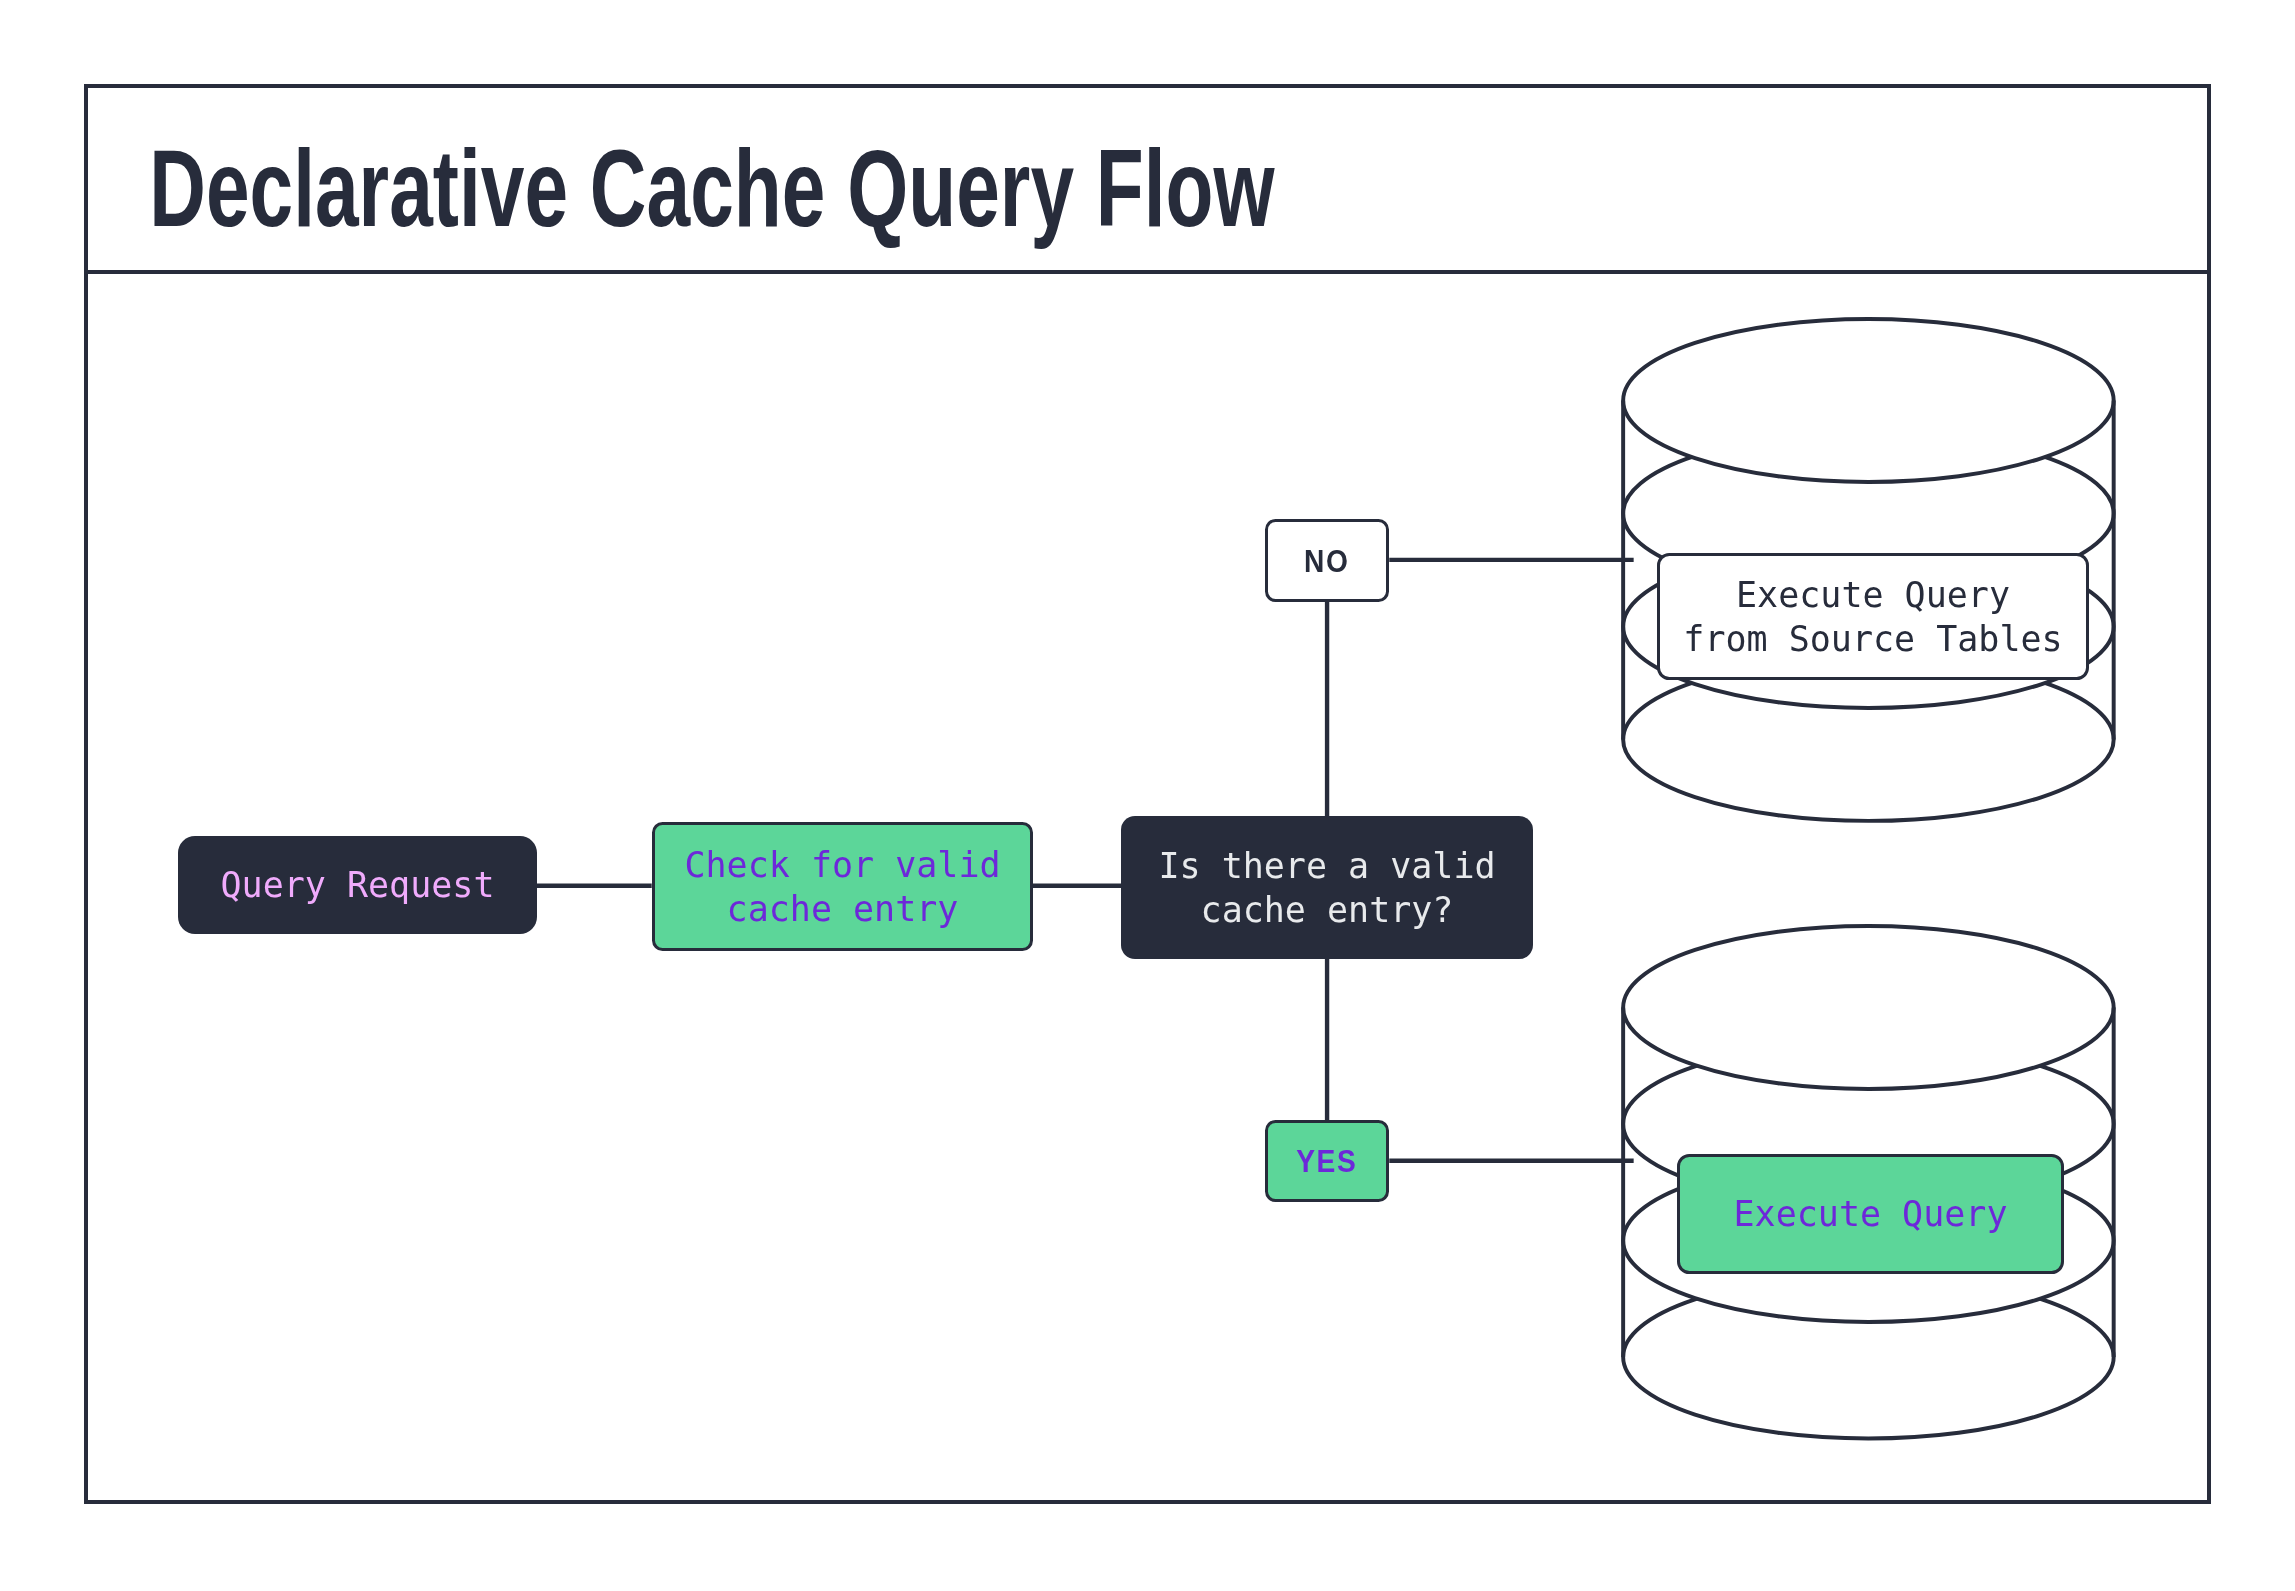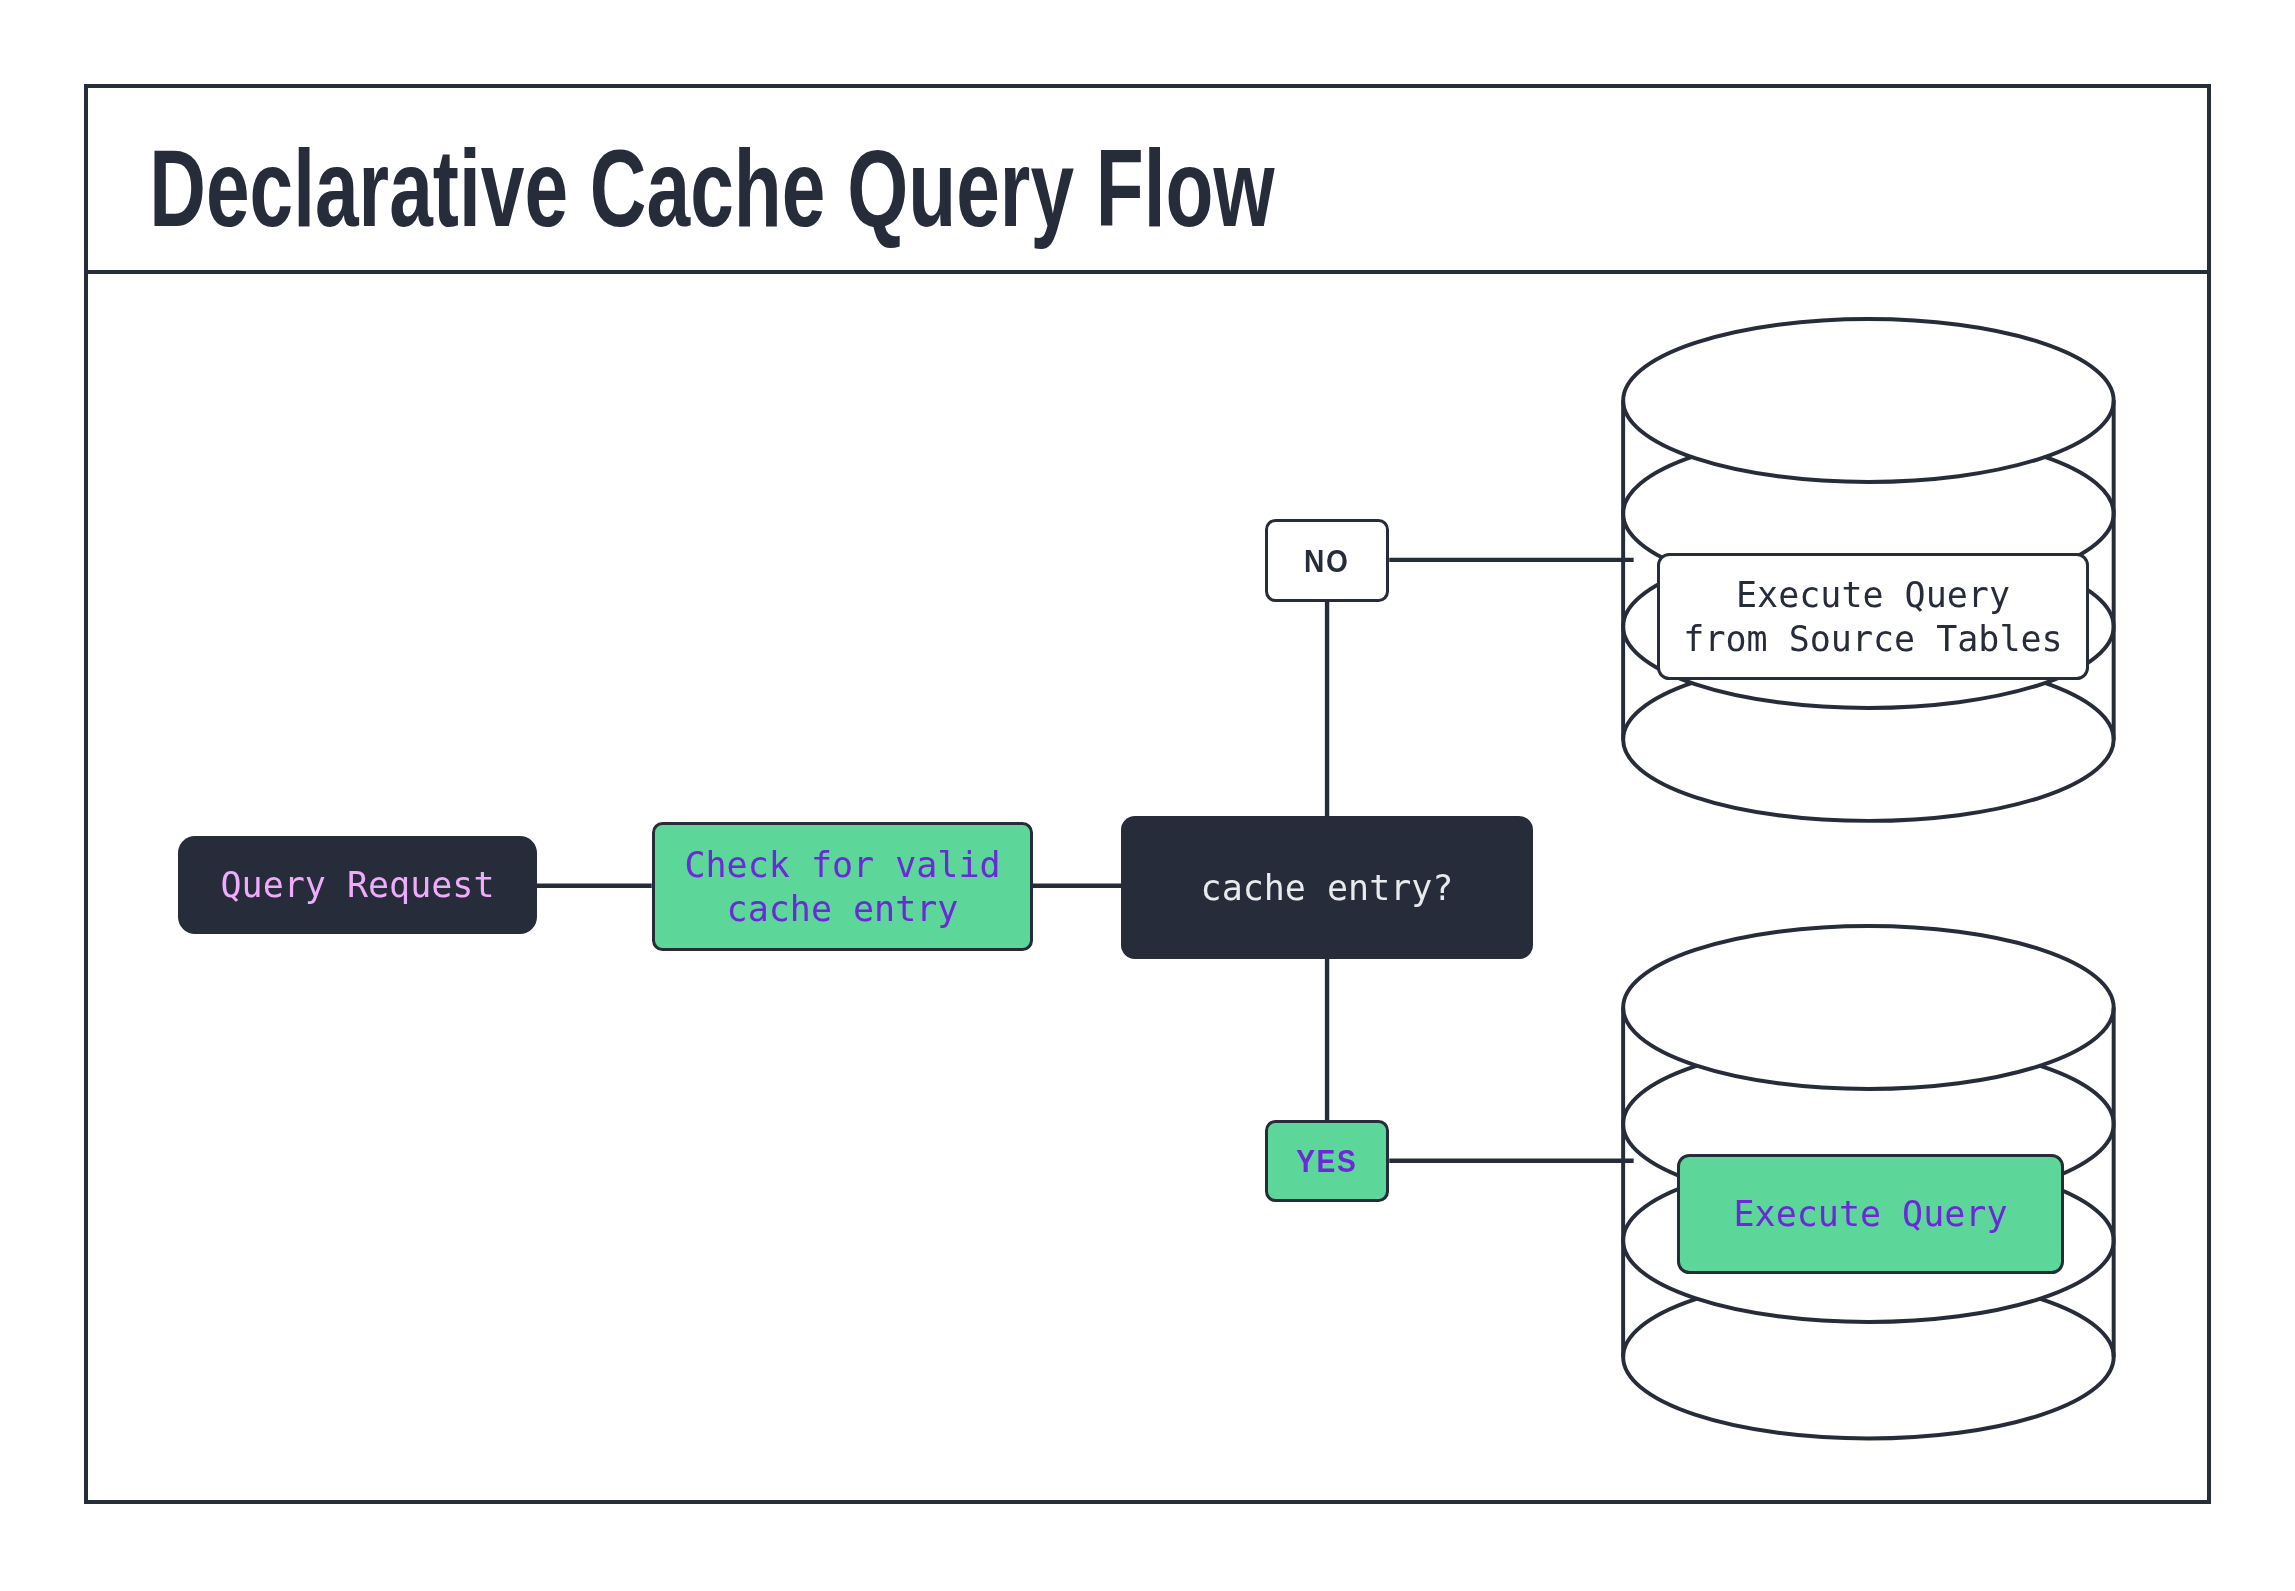--- a/index.html
+++ b/index.html
@@ -74,20 +74,21 @@
   <div class="node dark" style="left:178px;top:836px;width:359px;height:98px;">
     <span class="ln">Query Request</span>
   </div>
 
   <div class="node green" style="left:652px;top:822px;width:381px;height:129px;">
     <span class="ln">Check for valid</span>
     <span class="ln">cache entry</span>
   </div>
 
   <div class="node dark2" style="left:1121px;top:816px;width:412px;height:143px;">
+    <span class="ln">Is there a valid</span>
     <span class="ln">cache entry?</span>
   </div>
 
   <div class="node white tag" style="left:1265px;top:519px;width:124px;height:83px;">
     <span class="ln">NO</span>
   </div>
 
   <div class="node green tag" style="left:1265px;top:1120px;width:124px;height:82px;">
     <span class="ln">YES</span>
   </div>

